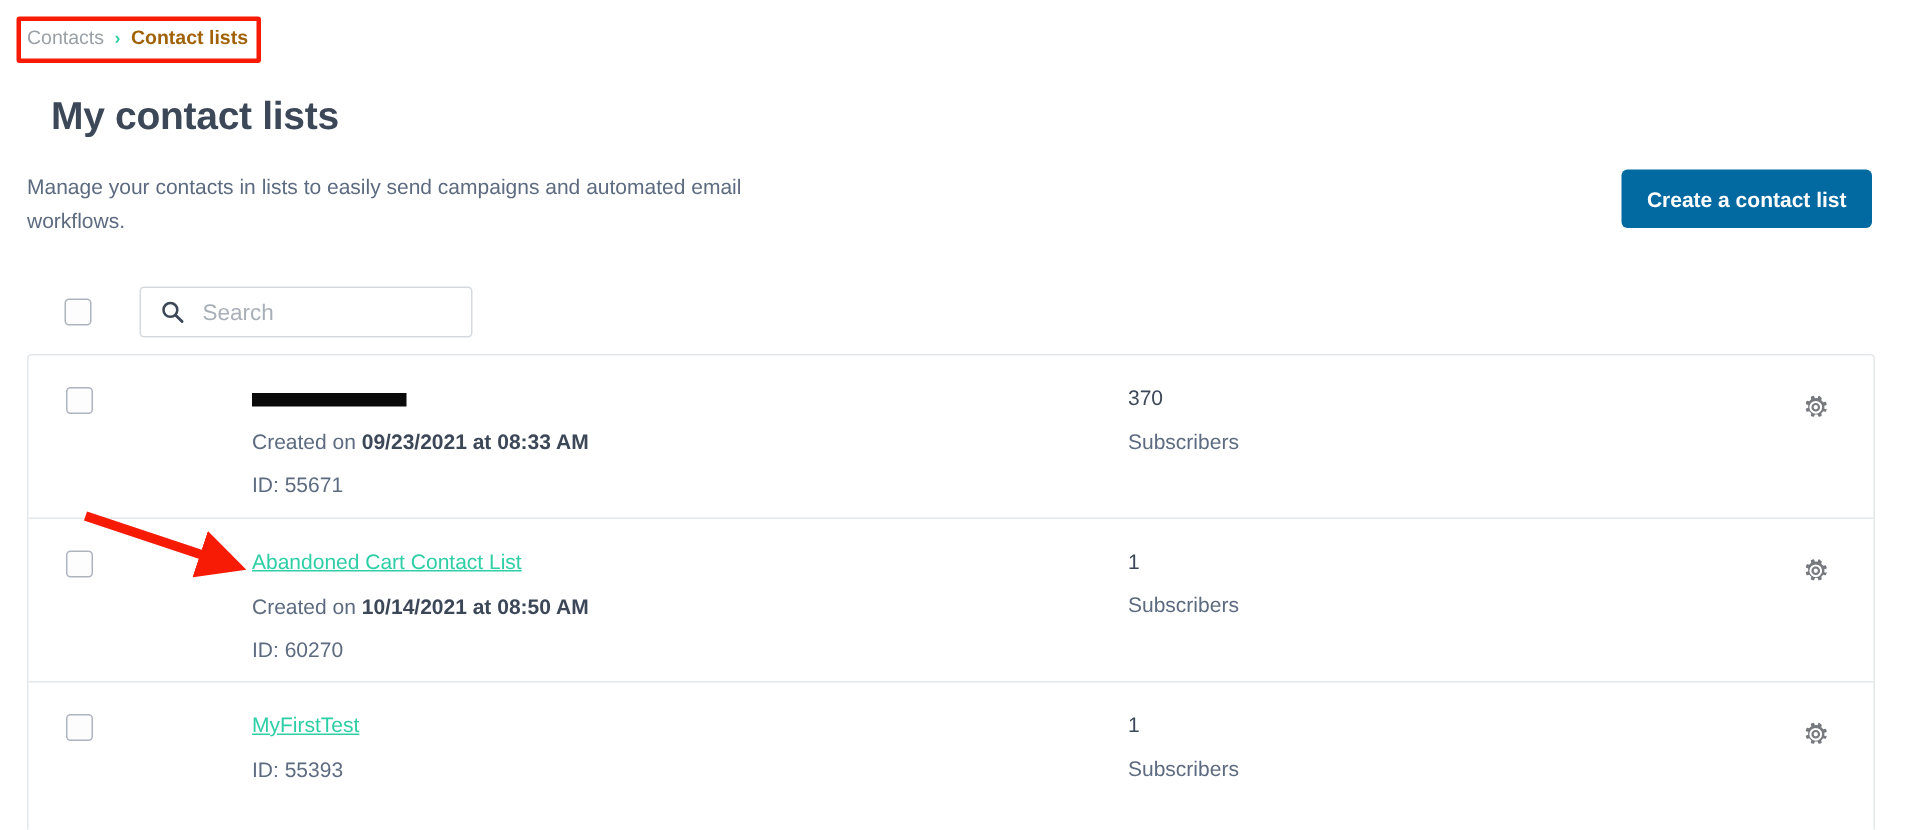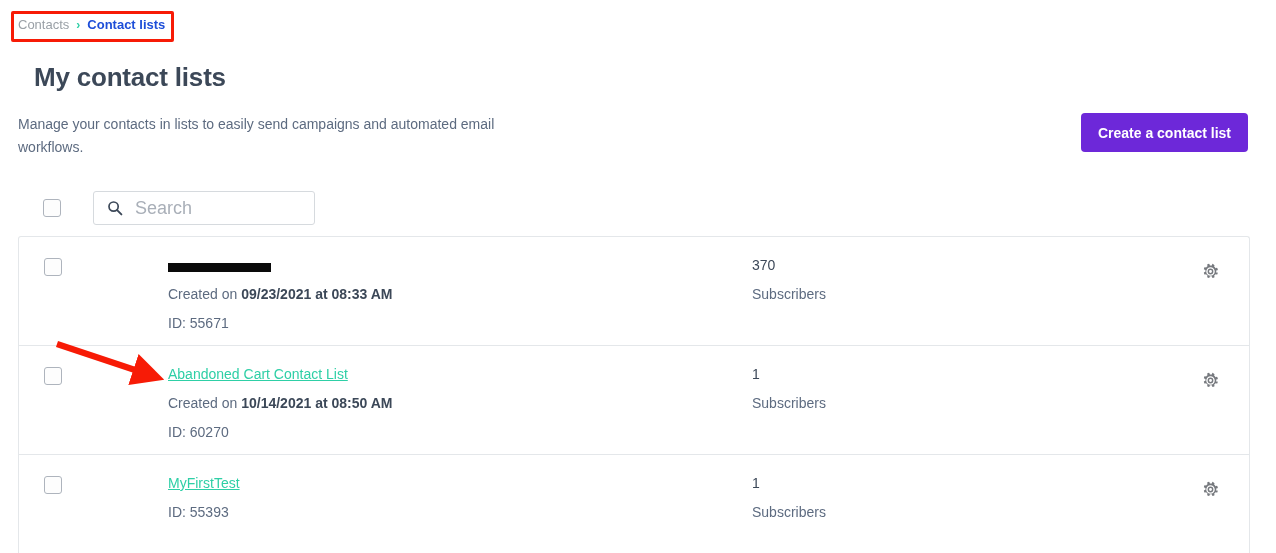--- a/index.html
+++ b/index.html
@@ -32,21 +32,21 @@
     color: #9aa0a6;
     text-decoration: none;
   }
   .crumb-sep {
     color: #2ecfa6;
     margin: 0 7px;
     font-size: 12px;
     font-weight: bold;
   }
   .crumb-current {
-    color: #1d4ed8;
+    color: #a16207;
     font-weight: bold;
     text-decoration: none;
   }
 
   
   .page-title {
     position: absolute;
     left: 34px;
     top: 61px;
     margin: 0;
@@ -69,21 +69,21 @@
     color: #5d6b80;
   }
 
   
   .create-btn {
     position: absolute;
     right: 28px;
     top: 113px;
     height: 39px;
     padding: 0 17px;
-    background: #6d28d9;
+    background: #0369a1;
     color: #ffffff;
     border: none;
     border-radius: 4px;
     font-family: "Liberation Sans", sans-serif;
     font-size: 14px;
     font-weight: bold;
     cursor: pointer;
     white-space: nowrap;
   }
 
@@ -113,21 +113,21 @@
     width: 222px;
     height: 34px;
   }
   .search-input {
     width: 100%;
     height: 100%;
     border: 1px solid #d6dade;
     border-radius: 3px;
     background: #ffffff;
     font-family: "Liberation Sans", sans-serif;
-    font-size: 18px;
+    font-size: 15px;
     color: #5d6b80;
     padding: 0 10px 0 41px;
     outline: none;
   }
   .search-input::placeholder { color: #a9afb8; }
   .search-icon {
     position: absolute;
     left: 14px;
     top: 50%;
     transform: translateY(-50%);

